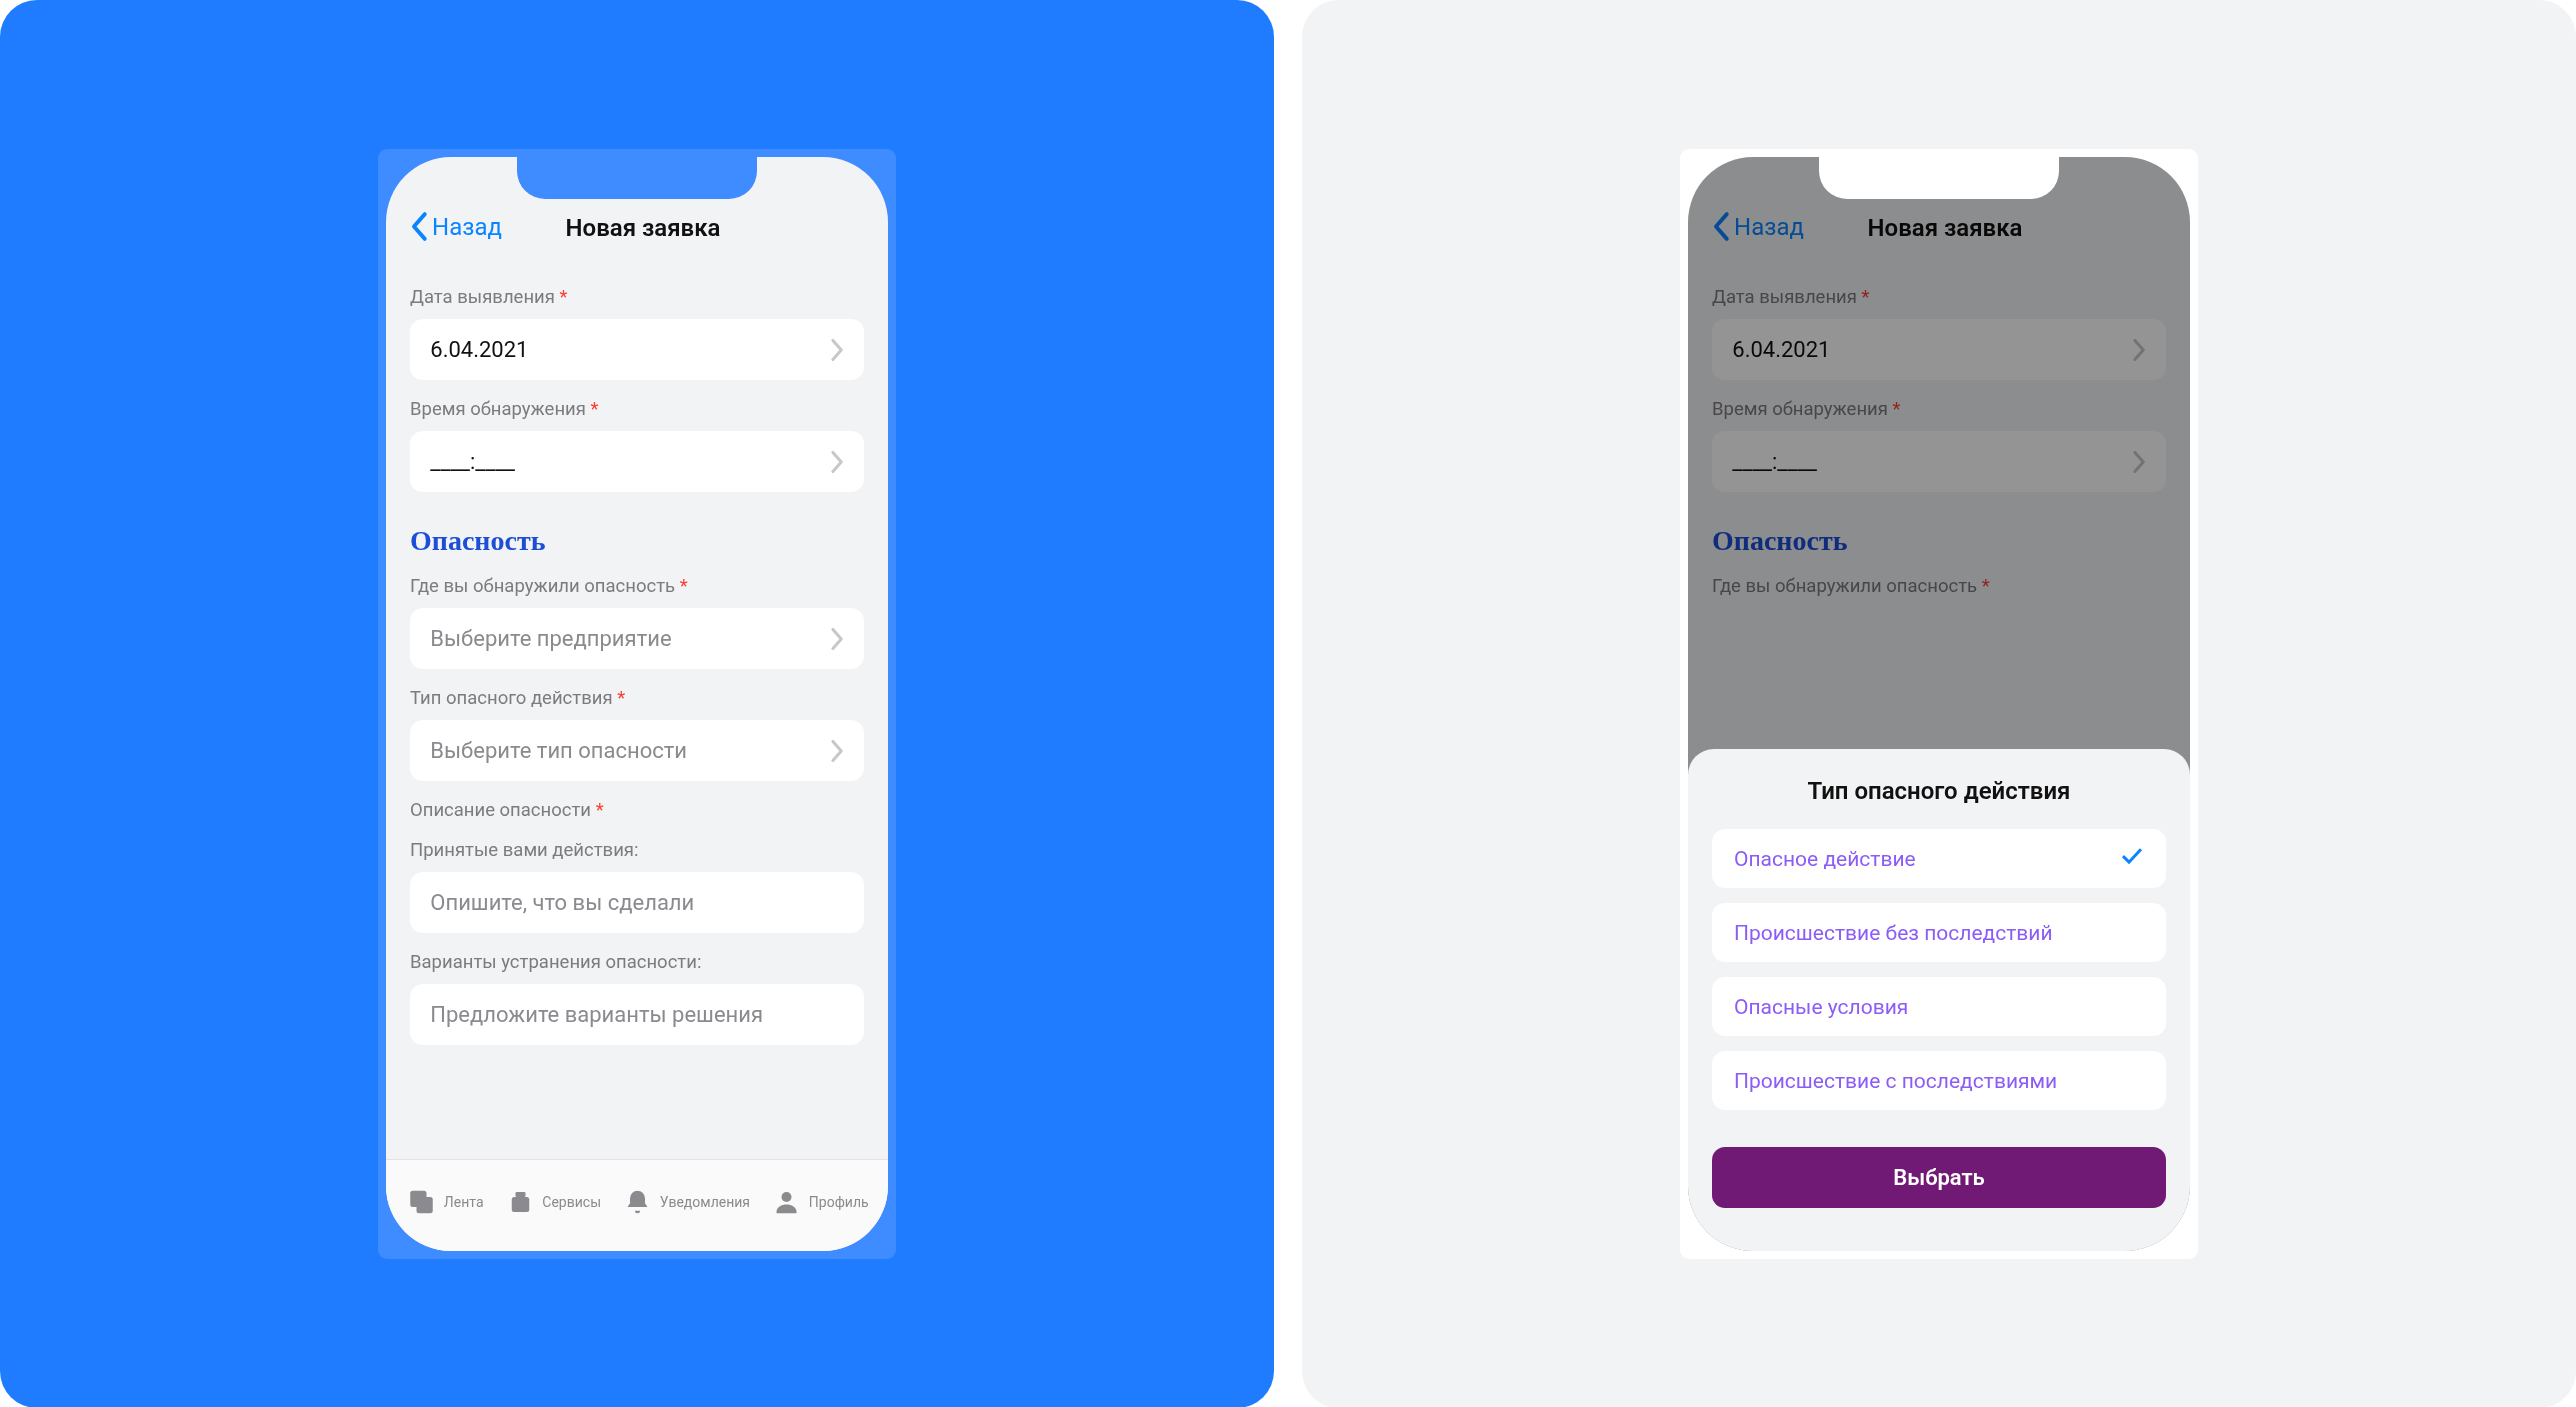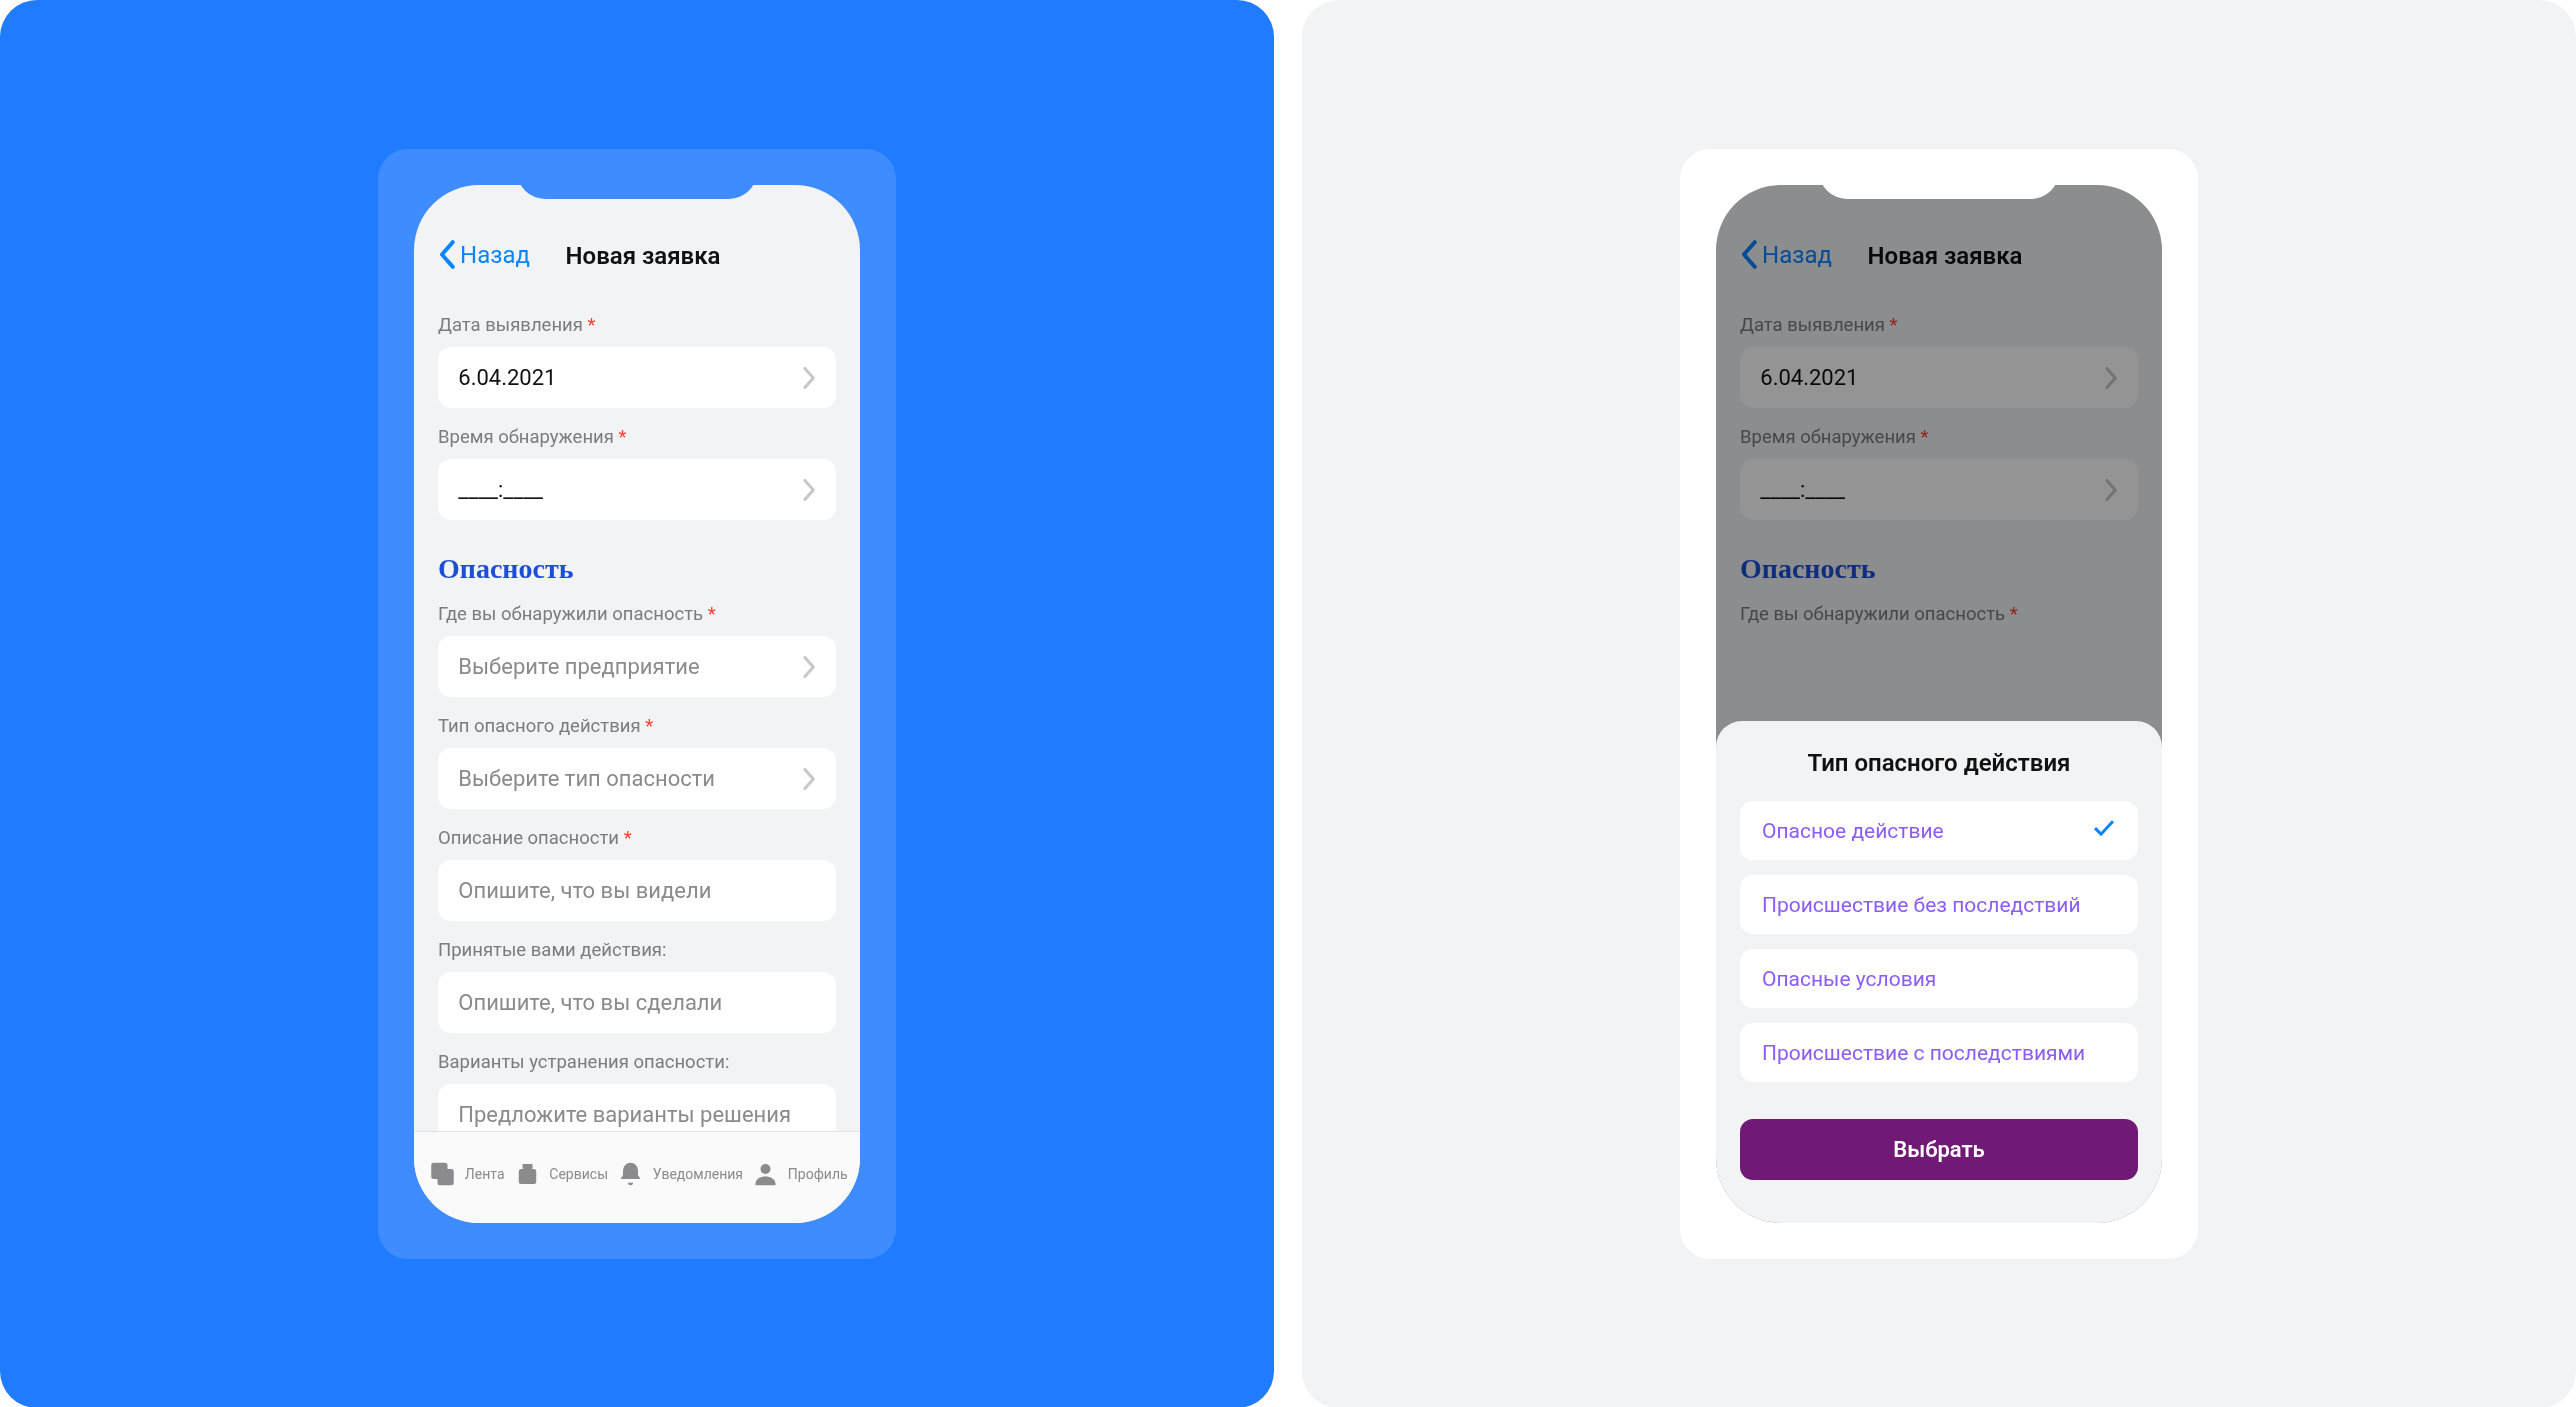--- a/index.html
+++ b/index.html
@@ -21,23 +21,23 @@
   justify-content: center;
   position: relative;
 }
 .panel-left { background: #1f7cff; }
 .panel-right { background: #f2f3f5; }
 
 .phone {
   width: 518px;
   height: 1110px;
   background: #fff;
-  border-radius: 30px;
+  border-radius: 9px;
   position: relative;
-  padding: 36px;
+  padding: 8px;
 }
 .phone-left { background: #3e8cff; }
 .phone-right { background: #fff; }
 
 .screen {
   width: 100%;
   height: 100%;
   background: #f2f3f5;
   border-radius: 65px;
   position: relative;
@@ -264,23 +264,20 @@
               <svg viewBox="0 0 12 20">
                 <path d="M3 2 L10 10 L3 18" stroke="#c7c7cc" stroke-width="2.5" fill="none" stroke-linecap="round" stroke-linejoin="round"></path>
               </svg>
             </span>
         </div>
 
         <div class="label">
           <span>Описание опасности</span>
           <span class="req">*</span>
         </div>
-        <div class="field">
-          <span class="placeholder">Опишите, что вы видели</span>
-        </div>
 
         <div class="label">Принятые вами действия:</div>
         <div class="field">
           <span class="placeholder">Опишите, что вы сделали</span>
         </div>
 
         <div class="label">Варианты устранения опасности:</div>
         <div class="field">
           <span class="placeholder">Предложите варианты решения</span>
         </div>

